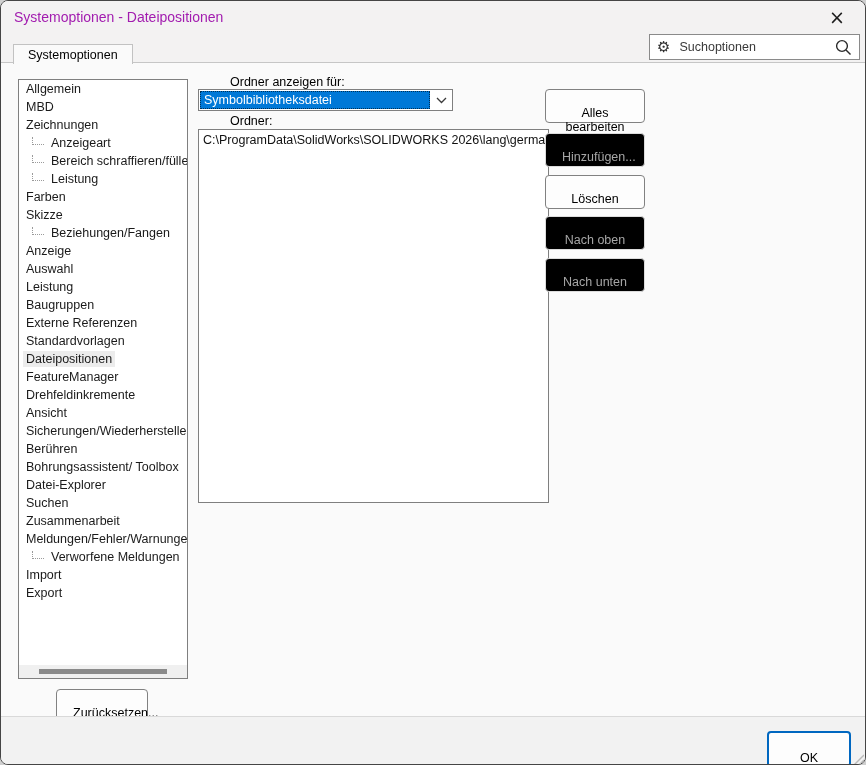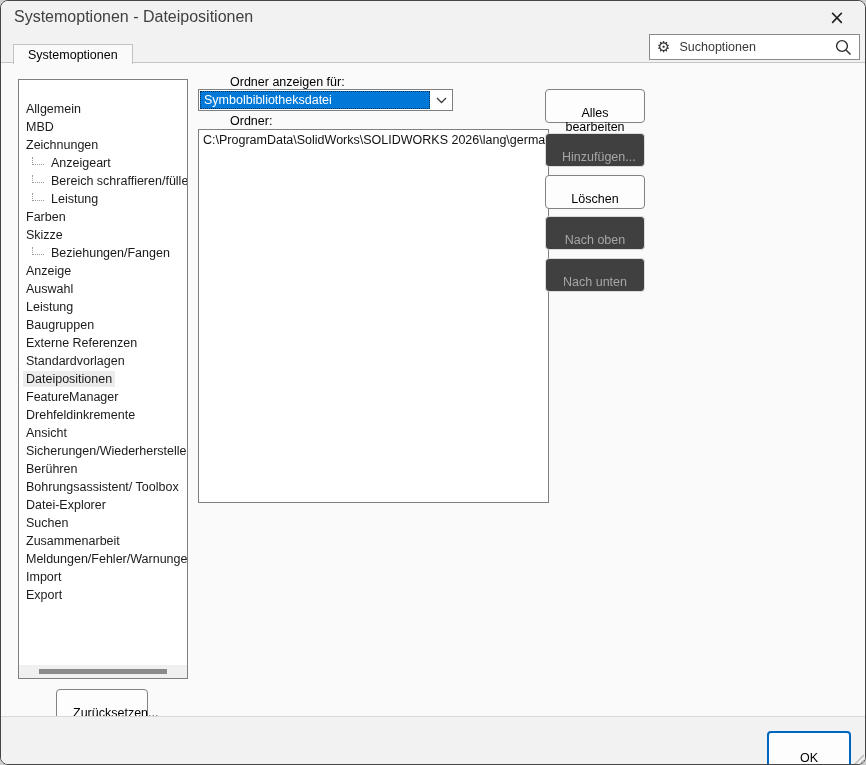--- a/index.html
+++ b/index.html
@@ -5,50 +5,50 @@
   html,body { margin:0; padding:0; background:#cfcfcf; }
   * { box-sizing:border-box; }
   .window {
     position:relative; width:866px; height:765px;
     background:#fafafa; border:1px solid #454545; border-radius:8px;
     overflow:hidden;
     font-family:"Liberation Sans", sans-serif; font-size:12.5px; color:#1a1a1a;
   }
   
   .titlebar { position:absolute; left:0; top:0; width:100%; height:32px; background:#f3f2f2; }
-  .title-text { position:absolute; left:13px; top:0; height:32px; line-height:32px; font-size:16px; color:#404040; white-space:nowrap; }
+  .title-text { position:absolute; left:13px; top:0; height:32px; line-height:32px; font-size:14px; color:#a21caf; white-space:nowrap; }
   .close-btn { position:absolute; right:8px; top:0; width:40px; height:31px; display:flex; align-items:center; justify-content:center; font-size:19px; color:#1b1b1b; cursor:default; font-family:"DejaVu Sans", sans-serif; }
   
   .tabstrip { position:absolute; left:0; top:32px; width:100%; height:30px; background:#f3f2f2; border-bottom:1px solid #c6c6c6; }
   .tab { position:absolute; left:12px; top:11px; height:20px; padding:0 14px; background:#fafafa;
          border:1px solid #c2c2c2; border-bottom:none; display:flex; align-items:center; font-size:12.5px; color:#000; z-index:2;justify-content:flex-end; }
   .searchbox { position:absolute; left:648px; top:1px; width:211px; height:26px; background:#fff; border:1px solid #8a8a8a; display:flex; align-items:center; padding:0 7px; }
   .gear { font-family:"DejaVu Sans", sans-serif; font-size:15px; color:#2e2e2e; line-height:1; margin-right:7px; }
   .search-input { flex:1; border:none; outline:none; background:transparent; font-family:"Liberation Sans",sans-serif; font-size:12.5px; color:#333; min-width:0; }
   .search-input::placeholder { color:#3a3a3a; opacity:1; }
   .mag { flex:0 0 auto; margin-left:4px; }
   
-  .tree { position:absolute; left:17px; top:78px; width:170px; height:600px; background:#fff; border:1px solid #7f7f7f; padding-top:20px; overflow:hidden; }
+  .tree { position:absolute; left:17px; top:78px; width:170px; height:600px; background:#fff; border:1px solid #7f7f7f; padding-top:0; overflow:hidden; }
   .tree-row { display:flex; align-items:center; height:18px; padding-left:4px; white-space:nowrap; overflow:hidden; }
   .connector { flex:0 0 auto; width:12px; height:8px; border-left:1px dotted #9a9a9a; border-bottom:1px dotted #9a9a9a; margin:0 4px 5px 9px; }
   .tree-label { padding:1px 3px; }
   .tree-label.selected { background:#ececec; }
   .hscroll { position:absolute; left:0; bottom:0; width:168px; height:13px; background:#f0f0f0; }
   .hthumb { position:absolute; left:20px; top:4px; width:128px; height:5px; background:#8a8a8a; }
   
   .lbl { position:absolute; white-space:nowrap; color:#000;margin-left:32px; }
   .combo { position:absolute; left:197px; top:88px; width:255px; height:22px; background:#fff; border:1px solid #7f7f7f; display:flex; }
   .combo-sel { flex:1; margin:1px; background:#0078d7; color:#fff; border:1px dotted rgba(0,0,0,0.6); display:flex; align-items:center; padding:0 3px; white-space:nowrap; overflow:hidden; }
   .combo-arrow { flex:0 0 21px; display:flex; align-items:center; justify-content:center; background:#fff; }
   .listbox { position:absolute; left:197px; top:128px; width:351px; height:374px; background:#fff; border:1px solid #7f7f7f; padding:2px 0; overflow:hidden; }
   .path-item { padding:1px 4px; white-space:nowrap; color:#111; }
   
   .btn { font-family:"Liberation Sans",sans-serif; font-size:12.5px; color:#000; background:#fdfdfd;
          border:1px solid #818181; border-radius:4px; padding:16px; text-align:center; }
-  .btn.disabled { border-color:#dcdcdc; color:#a6a6a6; background:#404040; }
+  .btn.disabled { border-color:#dcdcdc; color:#a6a6a6; background:#000000; }
   .edit-all { position:absolute; left:544px; top:88px; width:100px; height:21px; }
   .side-col { position:absolute; left:544px; top:132px; width:100px; display:flex; flex-direction:column; gap:7.5px; }
   .side-btn { height:22px; }
   .reset-btn { position:absolute; left:55px; top:688px; width:92px; height:38px; }
   
   .footer { position:absolute; left:0; top:715px; width:100%; height:50px; background:#f2f2f2; border-top:1px solid #d9d9d9; }
   .footer-buttons { position:absolute; right:14px; top:14px; display:flex; gap:22px;flex-direction:column; }
   .footer-buttons .btn { width:84px; height:22px; }
   .ok { border:2px solid #0067c0; line-height:18px; }
   .grip { position:absolute; right:1px; bottom:1px; }
@@ -155,20 +155,24 @@
       <div class="tree-row">
         <span class="tree-label">Suchen</span>
       </div>
       <div class="tree-row">
         <span class="tree-label">Zusammenarbeit</span>
       </div>
       <div class="tree-row">
         <span class="tree-label">Meldungen/Fehler/Warnungen</span>
       </div>
       <div class="tree-row">
+        <span class="connector"></span>
+        <span class="tree-label">Verworfene Meldungen</span>
+      </div>
+      <div class="tree-row">
         <span class="tree-label">Import</span>
       </div>
       <div class="tree-row">
         <span class="tree-label">Export</span>
       </div>
       <div class="hscroll">
       <div class="hthumb"></div>
     </div>
     </div>
 

